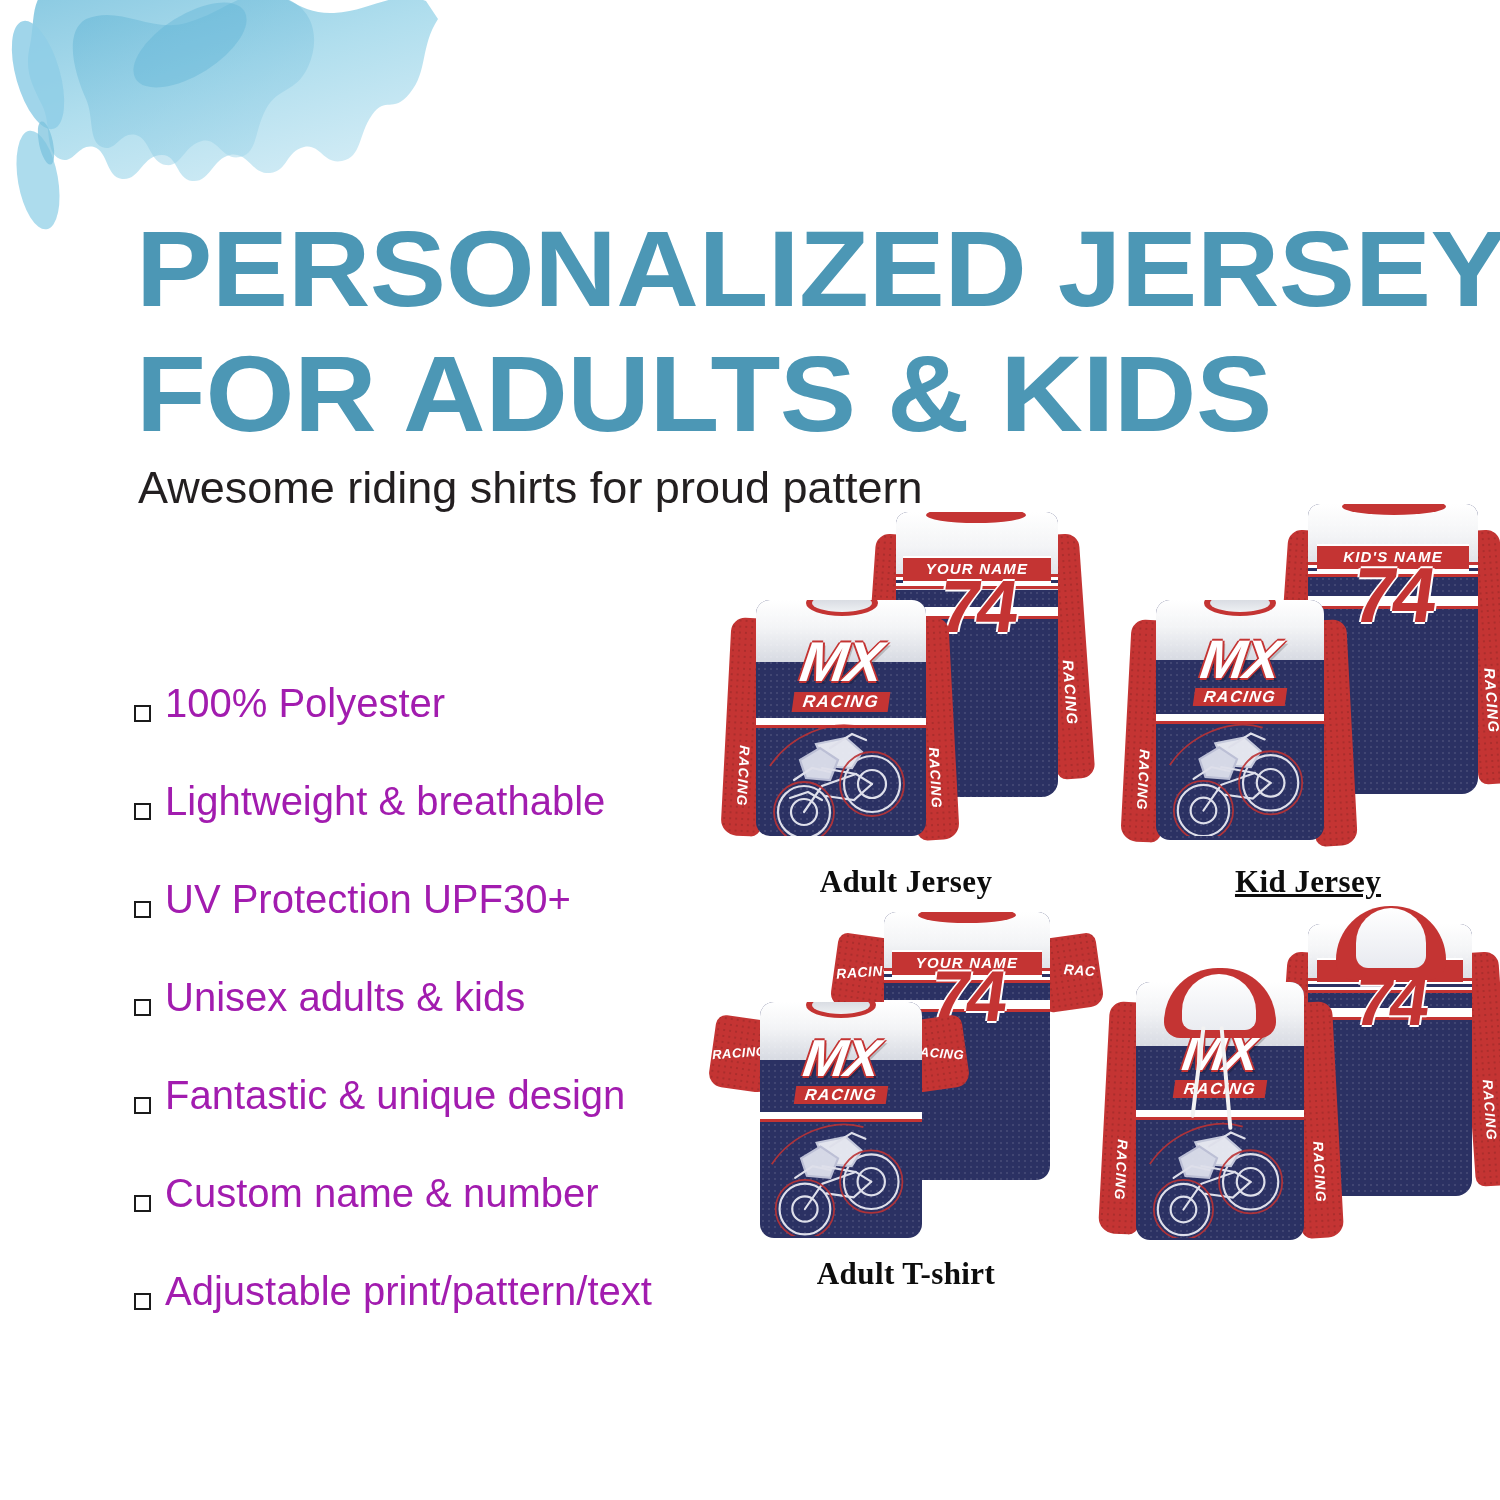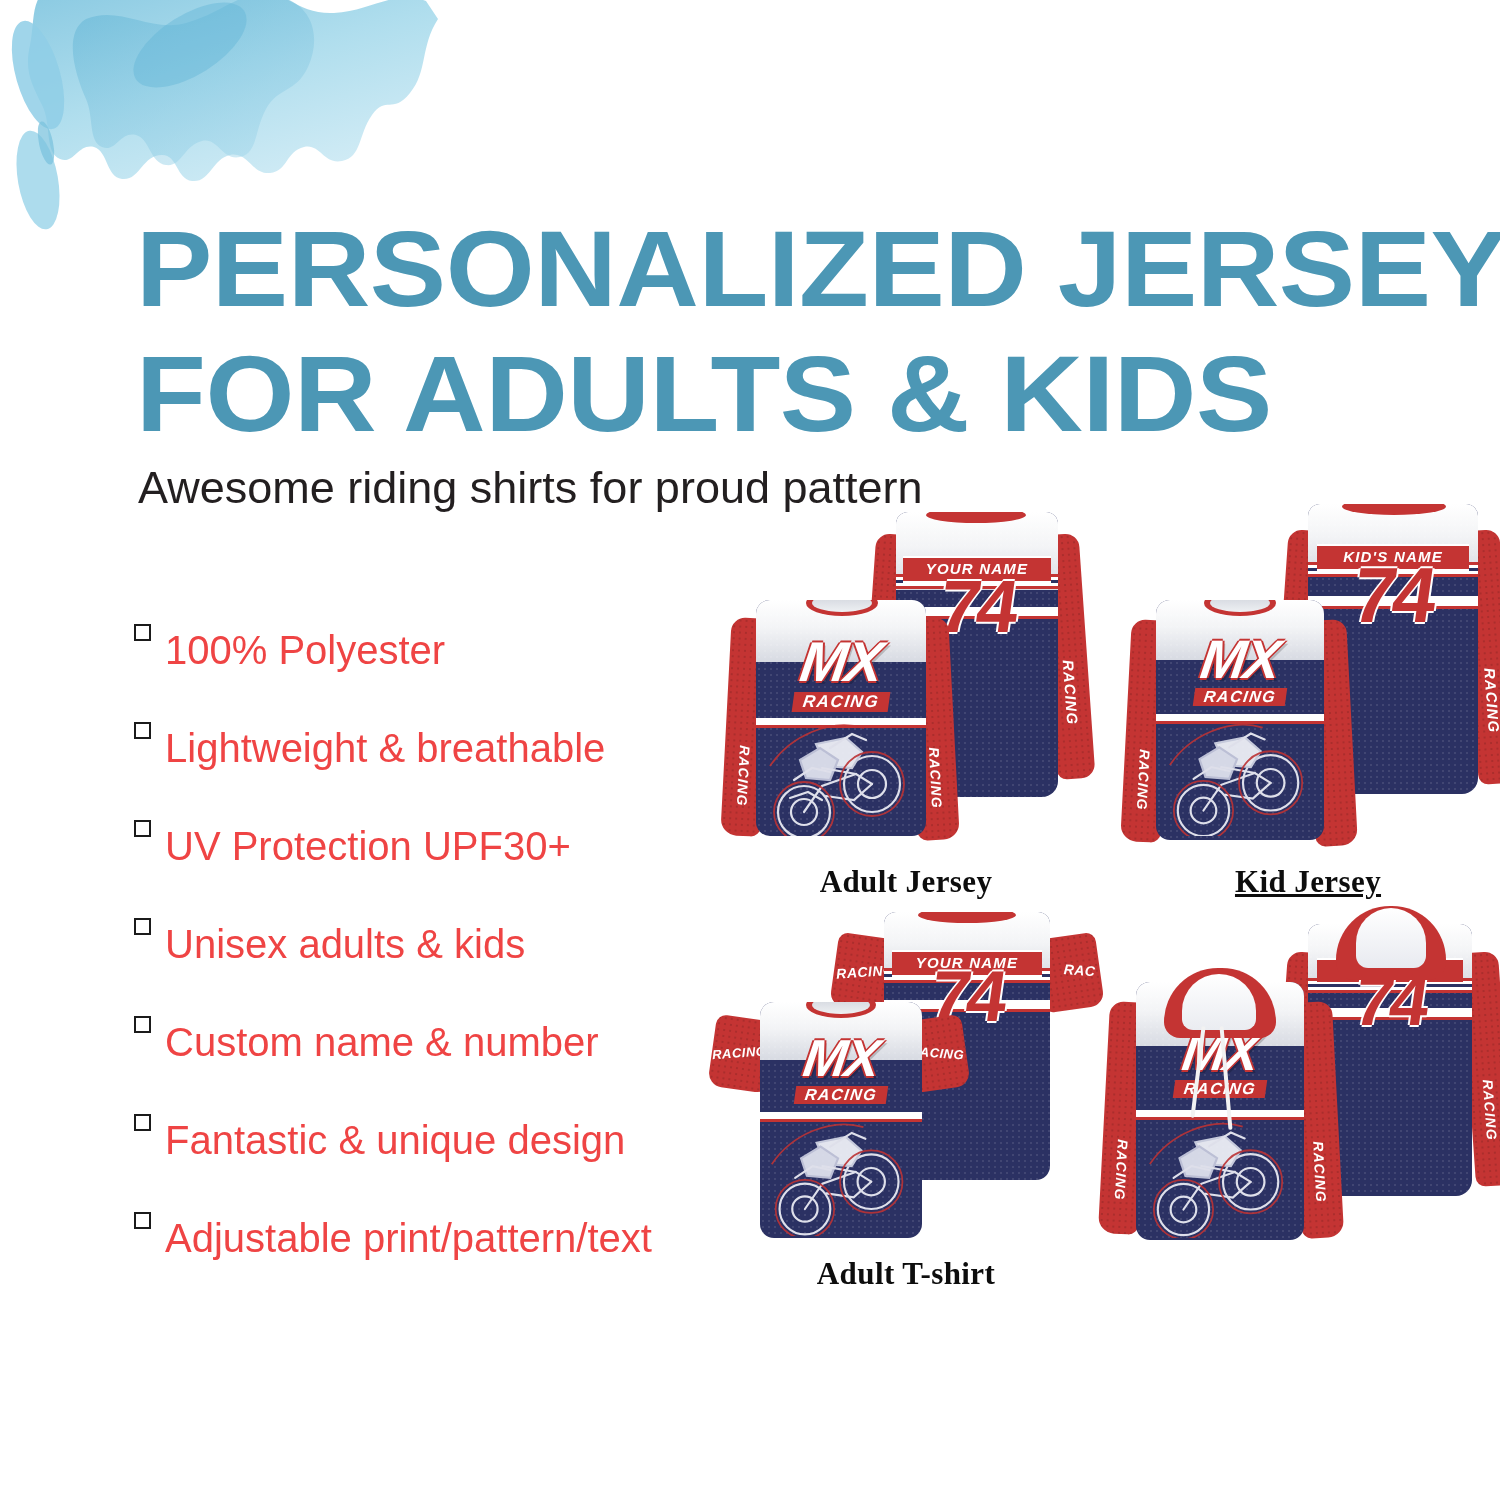--- a/index.html
+++ b/index.html
@@ -65,26 +65,26 @@
   
   #features {
     position: absolute;
     left: 134px;
     top: 628px;
     width: 640px;
     list-style: none;
   }
   #features li {
     display: flex;
-    align-items: flex-start;
+    align-items: flex-end;
     height: 98px;
     font-family: "Liberation Sans Narrow", "Liberation Sans", sans-serif;
     font-weight: 400;
     font-size: 40px;
-    color: #ef4444;
+    color: #a21caf;
     white-space: nowrap;
   }
   #features .box {
     flex: 0 0 auto;
     width: 17px;
     height: 17px;
     border: 2px solid #1b1b1b;
     margin-right: 14px;
     position: relative;
     top: -4px;
@@ -318,25 +318,25 @@
     <li>
       <span class="box"></span>
       <span>UV Protection UPF30+</span>
     </li>
     <li>
       <span class="box"></span>
       <span>Unisex adults &amp; kids</span>
     </li>
     <li>
       <span class="box"></span>
-      <span>Custom name &amp; number</span>
+      <span>Fantastic &amp; unique design</span>
     </li>
     <li>
       <span class="box"></span>
-      <span>Fantastic &amp; unique design</span>
+      <span>Custom name &amp; number</span>
     </li>
     <li>
       <span class="box"></span>
       <span>Adjustable print/pattern/text</span>
     </li>
   </ul>
 
   <div id="products">
 
     <div class="cell" id="cell-adult-jersey">

